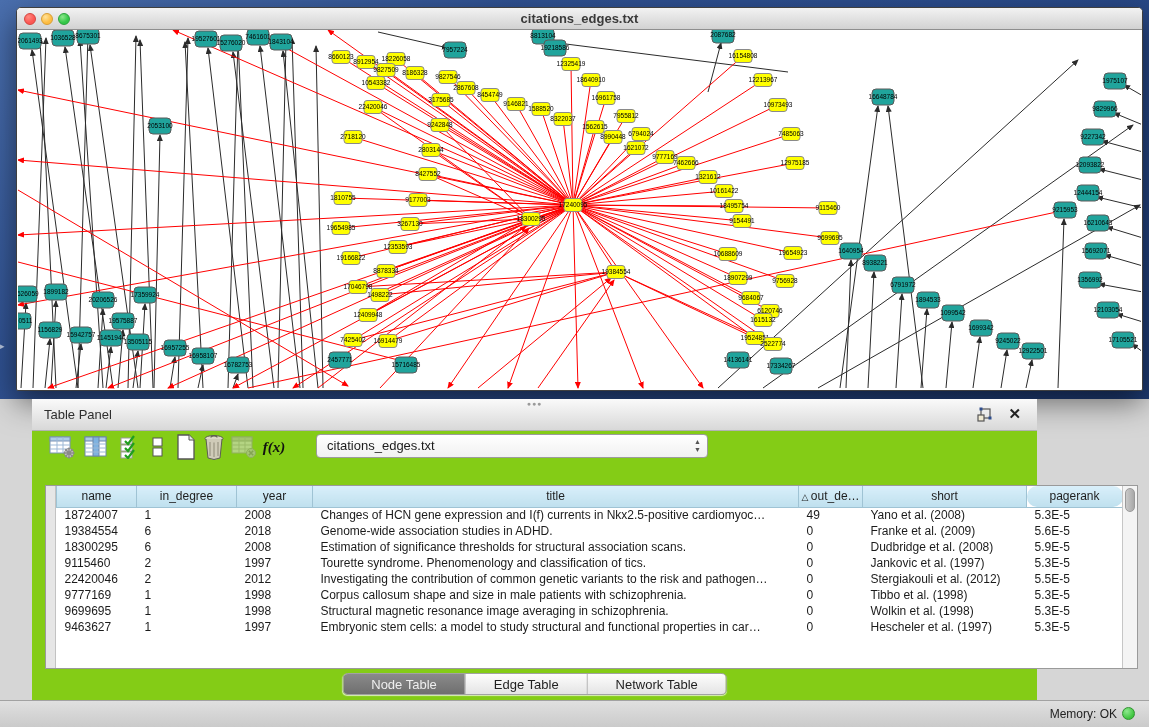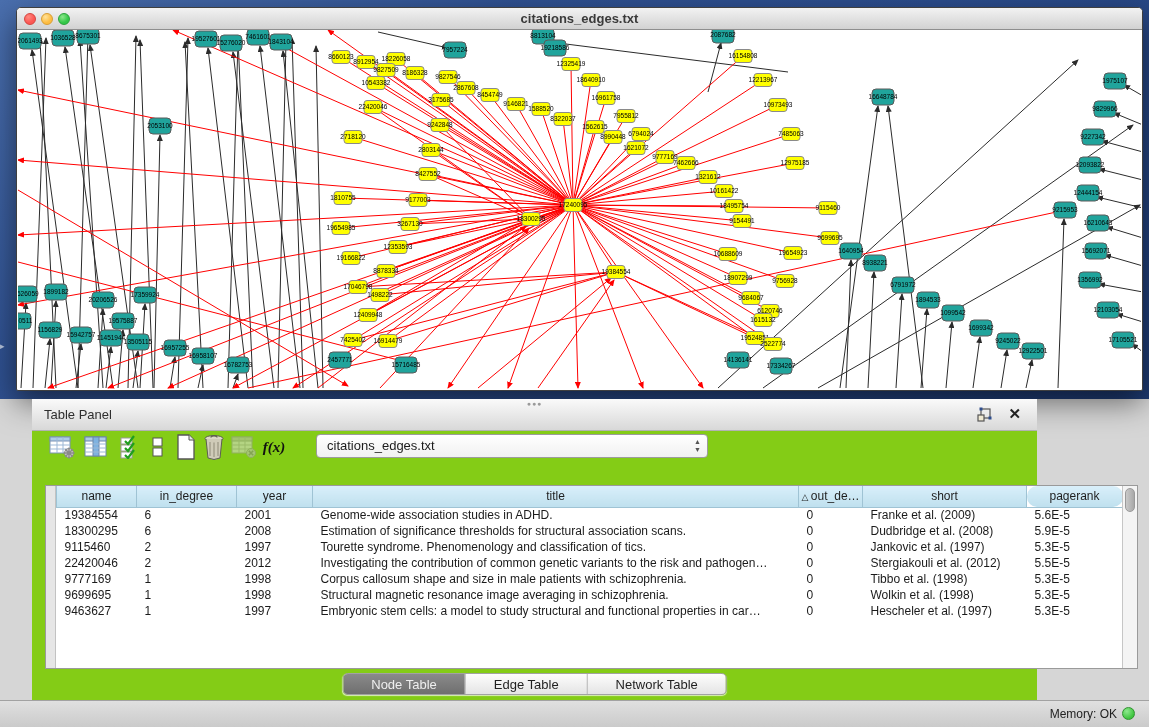--- a/index.html
+++ b/index.html
@@ -814,23 +814,32 @@
                 <th style="width: 100px;">in_degree</th>
                 <th style="width: 76px;">year</th>
                 <th style="width: 486px;">title</th>
                 <th style="width: 64px;"><span class="sort-tri">△ </span>out_de…</th>
                 <th style="width: 164px;">short</th>
                 <th style="width: 96px; border-radius: 10px;">pagerank</th>
               </tr>
             </thead>
           <tbody id="tbl-body">
               <tr>
+                <td>18724007</td>
+                <td>1</td>
+                <td>2008</td>
+                <td>Changes of HCN gene expression and I(f) currents in Nkx2.5-positive cardiomyoc…</td>
+                <td>49</td>
+                <td>Yano et al. (2008)</td>
+                <td>5.3E-5</td>
+              </tr>
+              <tr>
                 <td>19384554</td>
                 <td>6</td>
-                <td>2001</td>
+                <td>2018</td>
                 <td>Genome-wide association studies in ADHD.</td>
                 <td>0</td>
                 <td>Franke et al. (2009)</td>
                 <td>5.6E-5</td>
               </tr>
               <tr>
                 <td>18300295</td>
                 <td>6</td>
                 <td>2008</td>
                 <td>Estimation of significance thresholds for structural association scans.</td>

